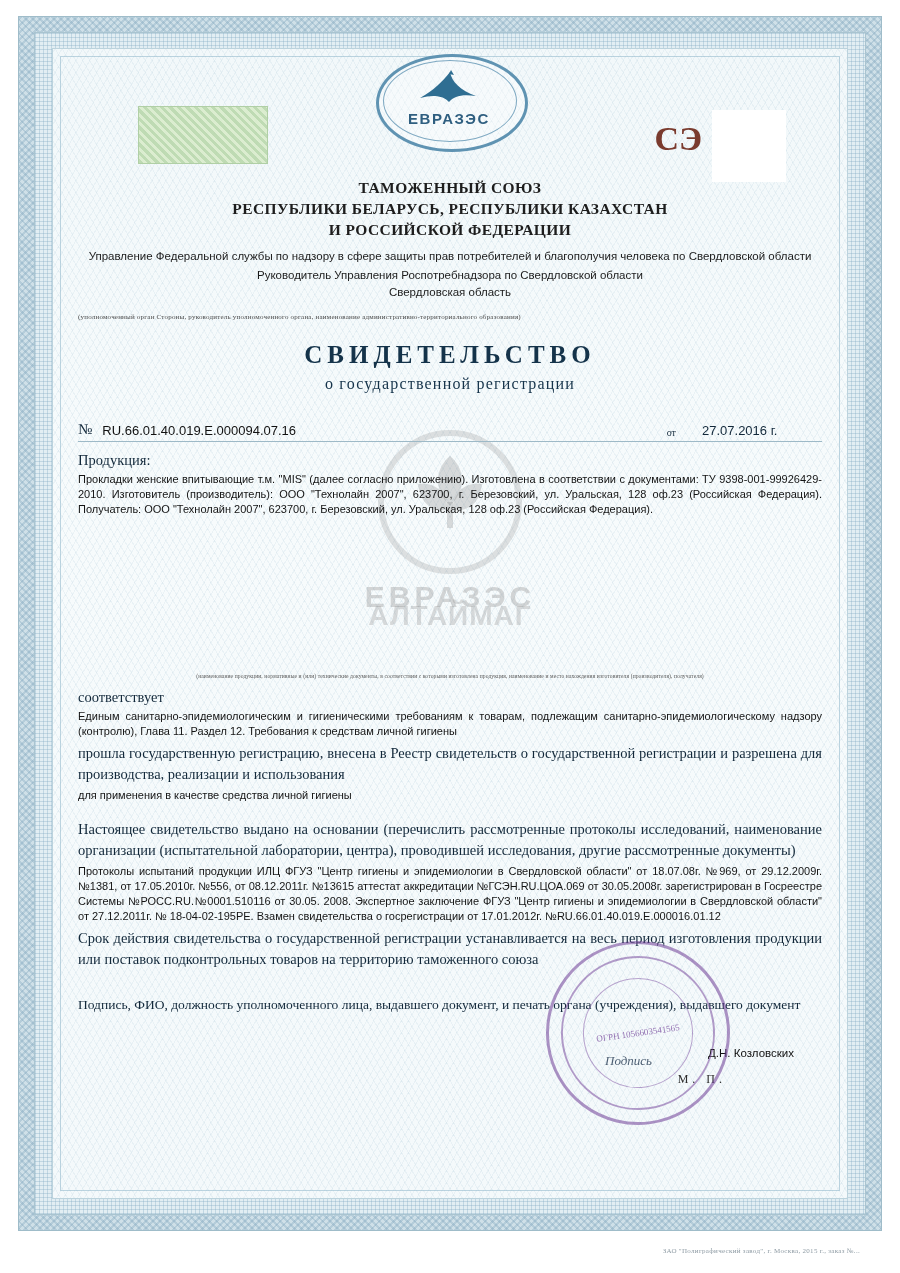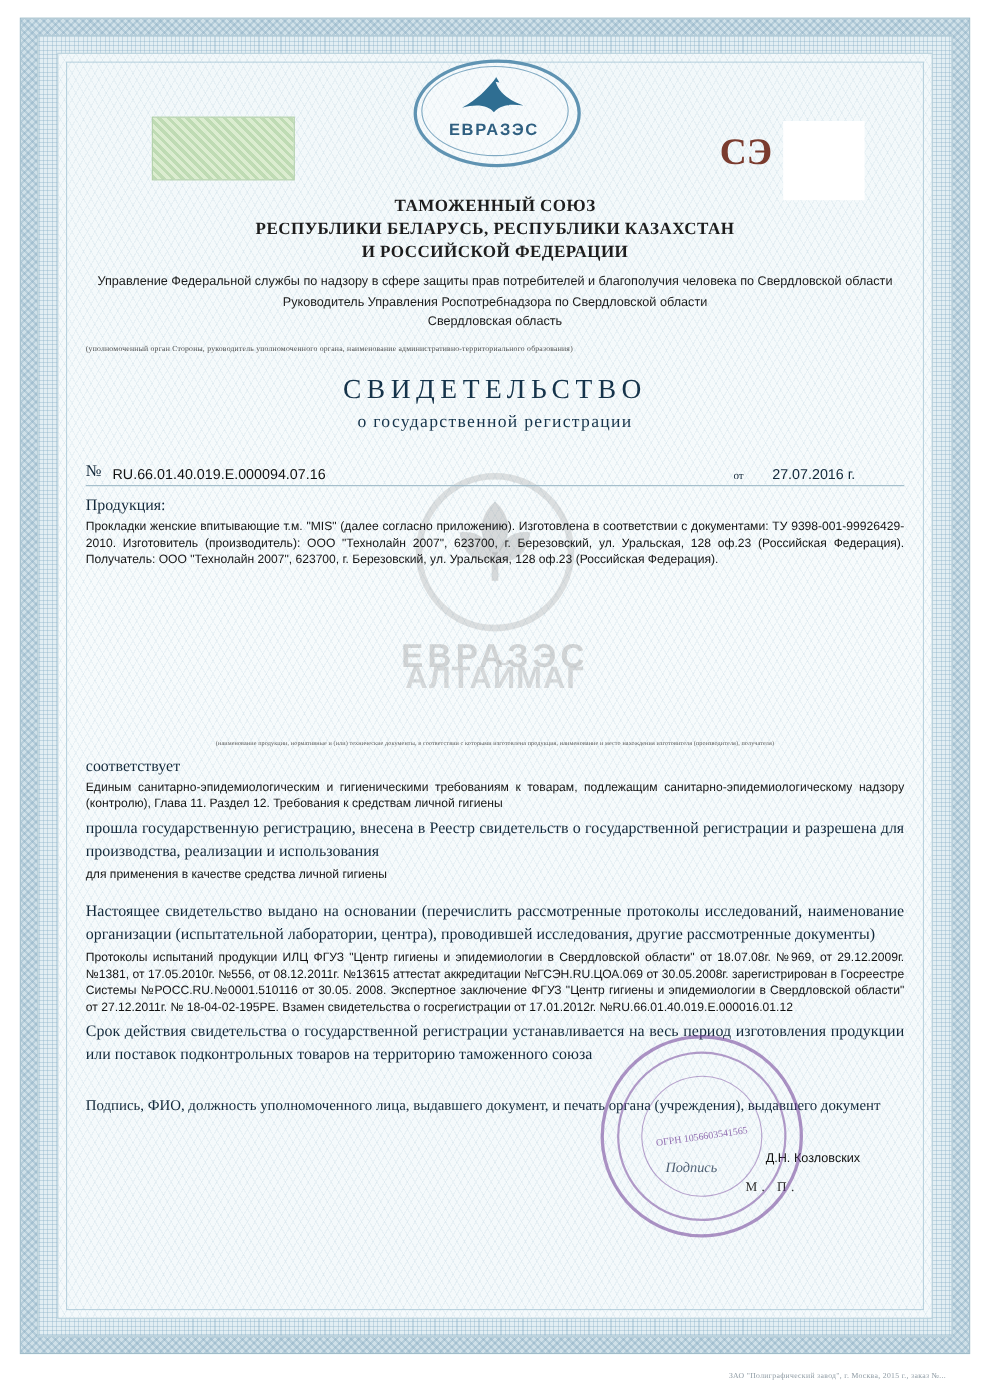--- a/index.html
+++ b/index.html
@@ -90,21 +90,21 @@
   }
   .t-sub{
     text-align:center;font-family:"Liberation Sans", sans-serif;
     font-size:11.5px;color:#1b1b1b;line-height:15px;margin-top:10px;
   }
   .t-caption{
     text-align:left;font-size:7px;color:#4a4a4a;margin-top:13px;letter-spacing:.2px;
   }
   .cert-title{
     text-align:center;font-size:25px;letter-spacing:5px;color:#15334a;
-    margin-top:20px;font-weight:normal;
+    margin-top:20px;font-weight:bold;
   }
   .cert-sub{
     text-align:center;font-size:16px;letter-spacing:1.2px;color:#15334a;margin-top:6px;
   }
   .numline{
     display:flex;align-items:flex-end;margin-top:28px;font-size:14px;color:#12283a;
   }
   .numline .no{font-size:15px;margin-right:10px;}
   .numline .num{
     font-family:"Liberation Sans", sans-serif;font-size:13px;color:#111;
@@ -125,21 +125,21 @@
     font-size:14.5px;color:#12283a;line-height:21px;margin-top:6px;text-align:justify;
   }
   .blk{margin-top:4px;}
   .bigblock{margin-top:16px;}
   .signature-blk{font-size:13.5px;color:#12283a;line-height:18px;margin-top:26px;}
   .docnum{
     text-align:center;font-size:17px;letter-spacing:1px;color:#1b2f44;margin-top:22px;
     font-family:"Liberation Serif", serif;
   }
   .signer{
-    position:absolute;right:40px;bottom:128px;font-family:"Liberation Sans", sans-serif;
+    position:absolute;right:28px;bottom:128px;font-family:"Liberation Sans", sans-serif;
     font-size:11.5px;color:#111;
   }
   .mp{
     position:absolute;right:96px;bottom:100px;font-size:12px;color:#2d2d2d;letter-spacing:4px;
   }
   .sigscript{
     position:absolute;right:170px;bottom:118px;font-family:"Liberation Serif", serif;
     font-size:13px;color:#263a52;font-style:italic;opacity:.8;
   }
   

